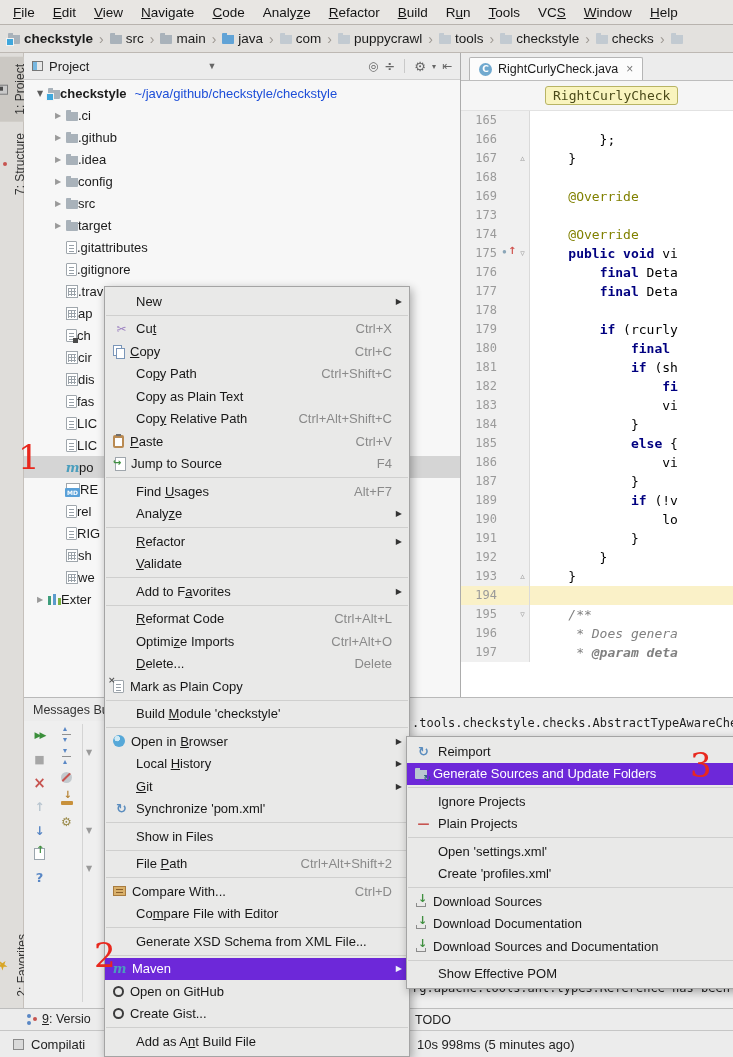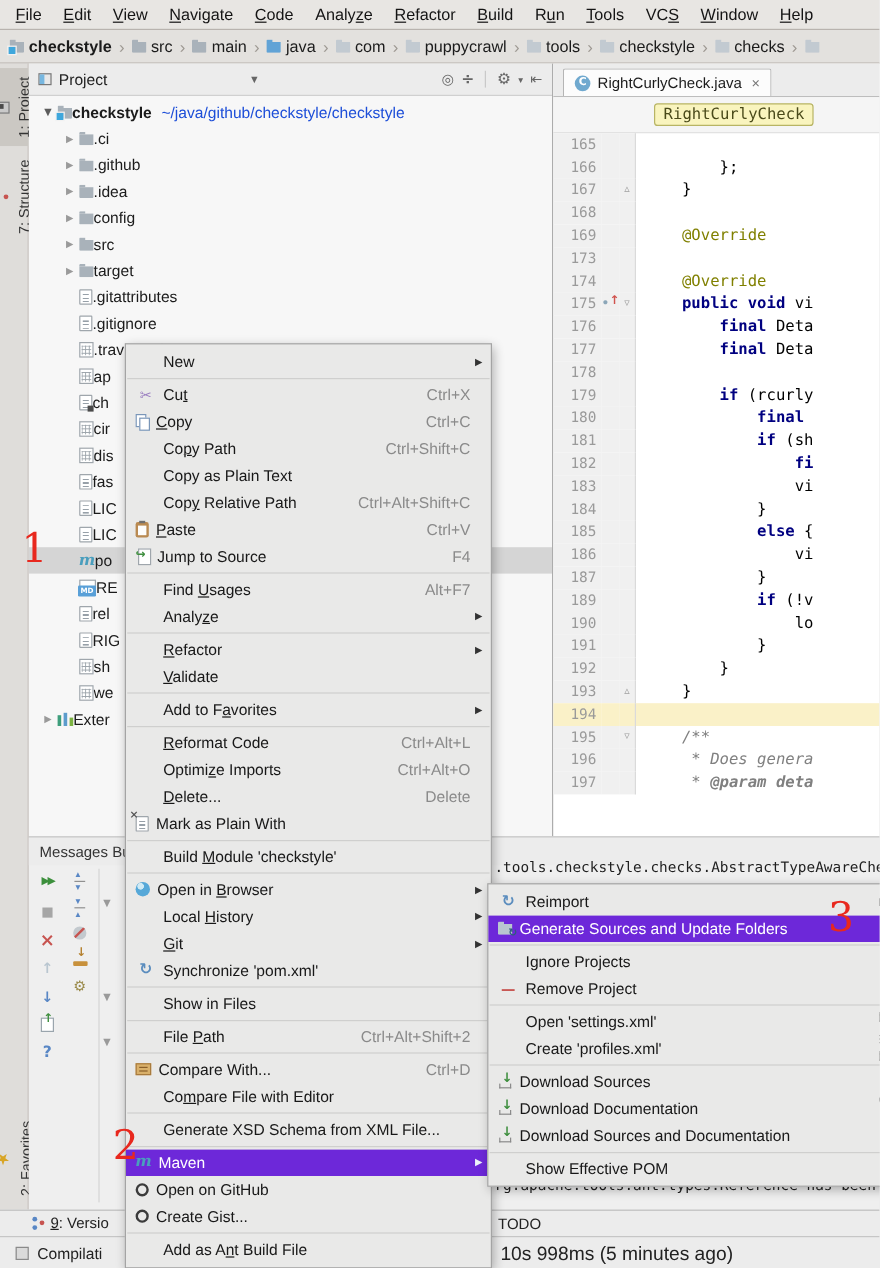--- a/index.html
+++ b/index.html
@@ -81,21 +81,21 @@
   .console-layer{position:absolute;left:0;top:0;width:733px;height:1057px;pointer-events:none;z-index:5;}
   .frag{position:absolute;font-family:"DejaVu Sans Mono",monospace;font-size:12px;color:#1f1f1f;white-space:nowrap;}
   .frag.bold{font-weight:bold;}
 
   
   .status1{position:absolute;left:0;top:1008px;width:733px;height:22px;background:#ECECEC;border-top:1px solid #BDBDBD;box-sizing:border-box;}
   .status2{position:absolute;left:0;top:1030px;width:733px;height:27px;background:#ECECEC;border-top:1px solid #C6C6C6;box-sizing:border-box;}
   .s-vcs{position:absolute;left:26px;top:3px;display:flex;align-items:center;gap:5px;font-size:12.5px;color:#222;}
   .s-todo{position:absolute;left:415px;top:4px;font-size:12.5px;color:#222;}
   .s-comp{position:absolute;left:13px;top:6px;display:flex;align-items:center;gap:7px;font-size:13px;color:#222;}
-  .s-time{position:absolute;left:417px;top:6px;font-size:16px;color:#222;}
+  .s-time{position:absolute;left:417px;top:6px;font-size:13px;color:#222;}
 
   
   .menu{position:absolute;background:#E9E9E8;border:1px solid #A4A4A4;box-shadow:2px 3px 9px rgba(0,0,0,.32);
     padding:3px 0;box-sizing:border-box;z-index:40;}
   .ctxmenu{left:104px;top:286px;width:306px;}
   .submenu{left:406px;top:736px;width:373px;z-index:50;}
   .menu-row{height:22.5px;display:flex;align-items:center;padding:0 7px 0 8px;font-size:13px;color:#181818;}
   .mi-ic{width:17px;height:15px;flex:none;margin-right:6px;position:relative;display:inline-flex;align-items:center;justify-content:center;font-family:"DejaVu Sans",sans-serif;}
   .mi-lbl{white-space:nowrap;}
   .mi-sc{margin-left:auto;color:#8a8a8a;padding-left:18px;white-space:nowrap;}
@@ -764,21 +764,21 @@
       <span class="mi-ar"></span>
     </div>
     <div class="menu-row">
       <span class="mi-ic"></span>
       <span class="mi-lbl"><u>D</u>elete...</span>
       <span class="mi-sc">Delete</span>
       <span class="mi-ar"></span>
     </div>
     <div class="menu-row">
       <span class="mi-ic ik-mark-plain"></span>
-      <span class="mi-lbl">Mark as Plain With</span>
+      <span class="mi-lbl">Mark as Plain Copy</span>
       <span class="mi-sc"></span>
       <span class="mi-ar"></span>
     </div>
     <div class="menu-sep"></div>
     <div class="menu-row">
       <span class="mi-ic"></span>
       <span class="mi-lbl">Build <u>M</u>odule 'checkstyle'</span>
       <span class="mi-sc"></span>
       <span class="mi-ar"></span>
     </div>
@@ -884,21 +884,21 @@
     </div>
     <div class="menu-sep"></div>
     <div class="menu-row">
       <span class="mi-ic"></span>
       <span class="mi-lbl">Ignore Projects</span>
       <span class="mi-sc"></span>
       <span class="mi-ar"></span>
     </div>
     <div class="menu-row">
       <span class="mi-ic ik-minus"></span>
-      <span class="mi-lbl">Remove Project</span>
+      <span class="mi-lbl">Plain Projects</span>
       <span class="mi-sc"></span>
       <span class="mi-ar"></span>
     </div>
     <div class="menu-sep"></div>
     <div class="menu-row">
       <span class="mi-ic"></span>
       <span class="mi-lbl">Open 'settings.xml'</span>
       <span class="mi-sc"></span>
       <span class="mi-ar"></span>
     </div>

